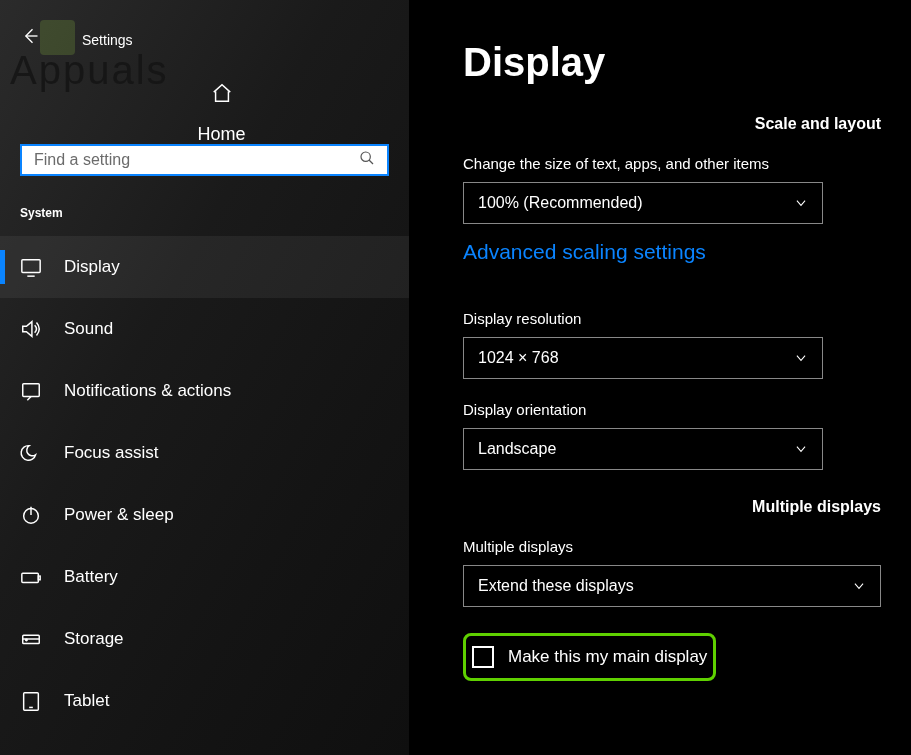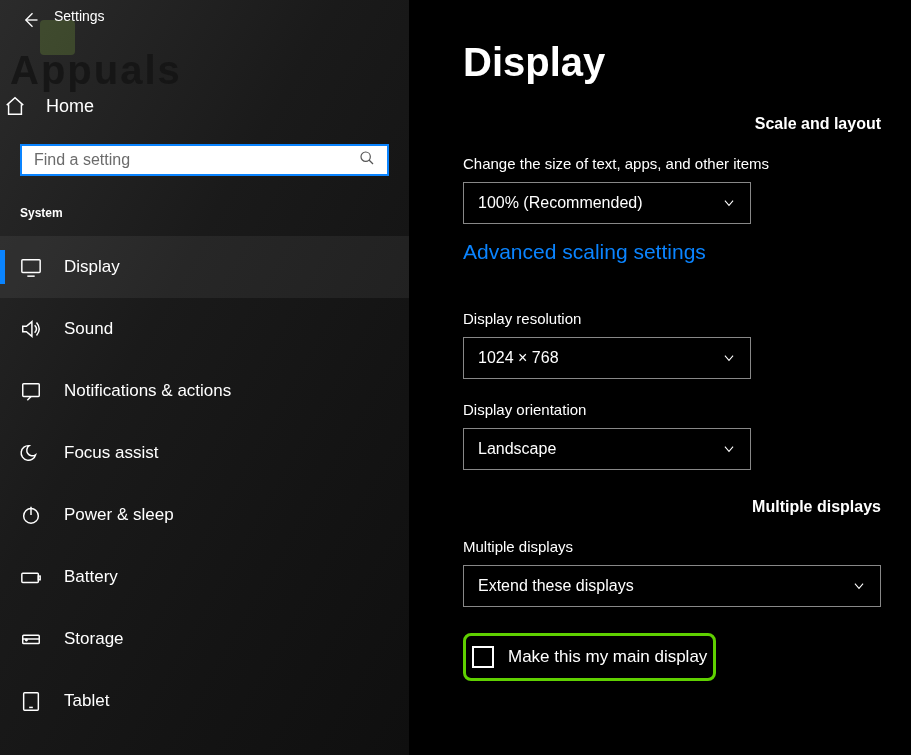--- a/index.html
+++ b/index.html
@@ -32,54 +32,55 @@
       background: #6a8a3a;
       border-radius: 4px;
       opacity: 0.35;
       z-index: 0;
     }
     .watermark {
       position: absolute;
       top: 48px;
       left: 10px;
       font-size: 40px;
-      font-weight: 700;
+      font-weight: 400;
       color: rgba(20,20,20,0.85);
       letter-spacing: 2px;
       z-index: 0;
       pointer-events: none;
     }
     .top-row {
       display: flex;
-      align-items: flex-start;
+      align-items: flex-end;
       height: 40px;
       padding-left: 18px;
-      gap: 12px;
+      gap: 40px;
       position: relative;
       z-index: 2;
     }
     .back-btn {
       width: 24px; height: 24px;
       display: flex; align-items: center; justify-content: center;
       cursor: pointer;
     }
     .app-title {
       font-size: 14px;
       font-weight: 400;
     }
     .home-row {
       display: flex;
       align-items: center;
       height: 48px;
-      padding-left: 4px;
+      padding-left: 34px;
       margin-top: 34px;
       gap: 20px;
       position: relative;
       z-index: 2;
       cursor: pointer;
+      flex-direction: column;
     }
     .home-row span {
       font-size: 18px;
     }
     .search-wrap {
       margin: 14px 20px 0 20px;
       position: relative;
       z-index: 2;
     }
     .search-input {
@@ -155,21 +156,21 @@
       font-size: 16px;
       font-weight: 700;
       margin-bottom: 22px;
       text-align: right;
     }
     .field-label {
       font-size: 15px;
       margin-bottom: 10px;
     }
     .dropdown {
-      width: 288px;
+      width: 360px;
       height: 42px;
       border: 1px solid #888;
       background: #000;
       display: flex;
       align-items: center;
       justify-content: space-between;
       padding: 0 14px;
       font-size: 16px;
       cursor: pointer;
     }

